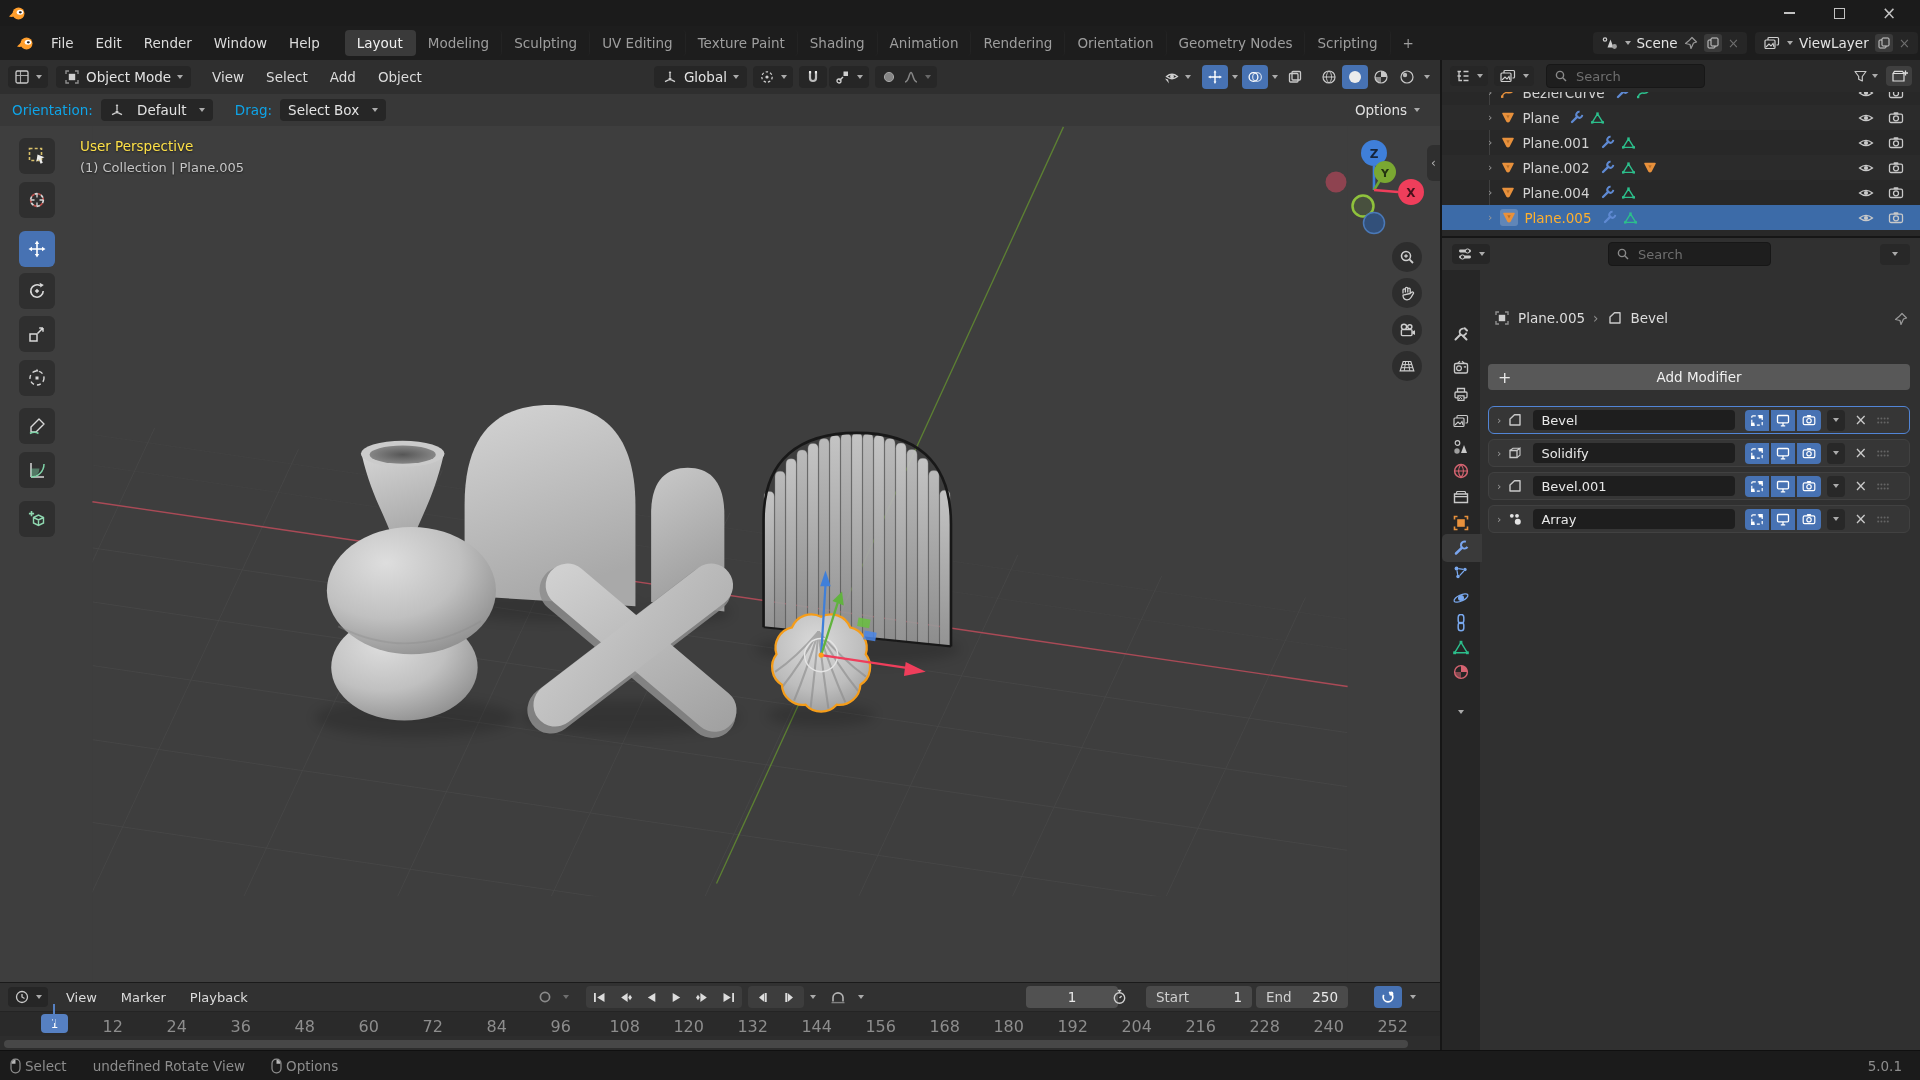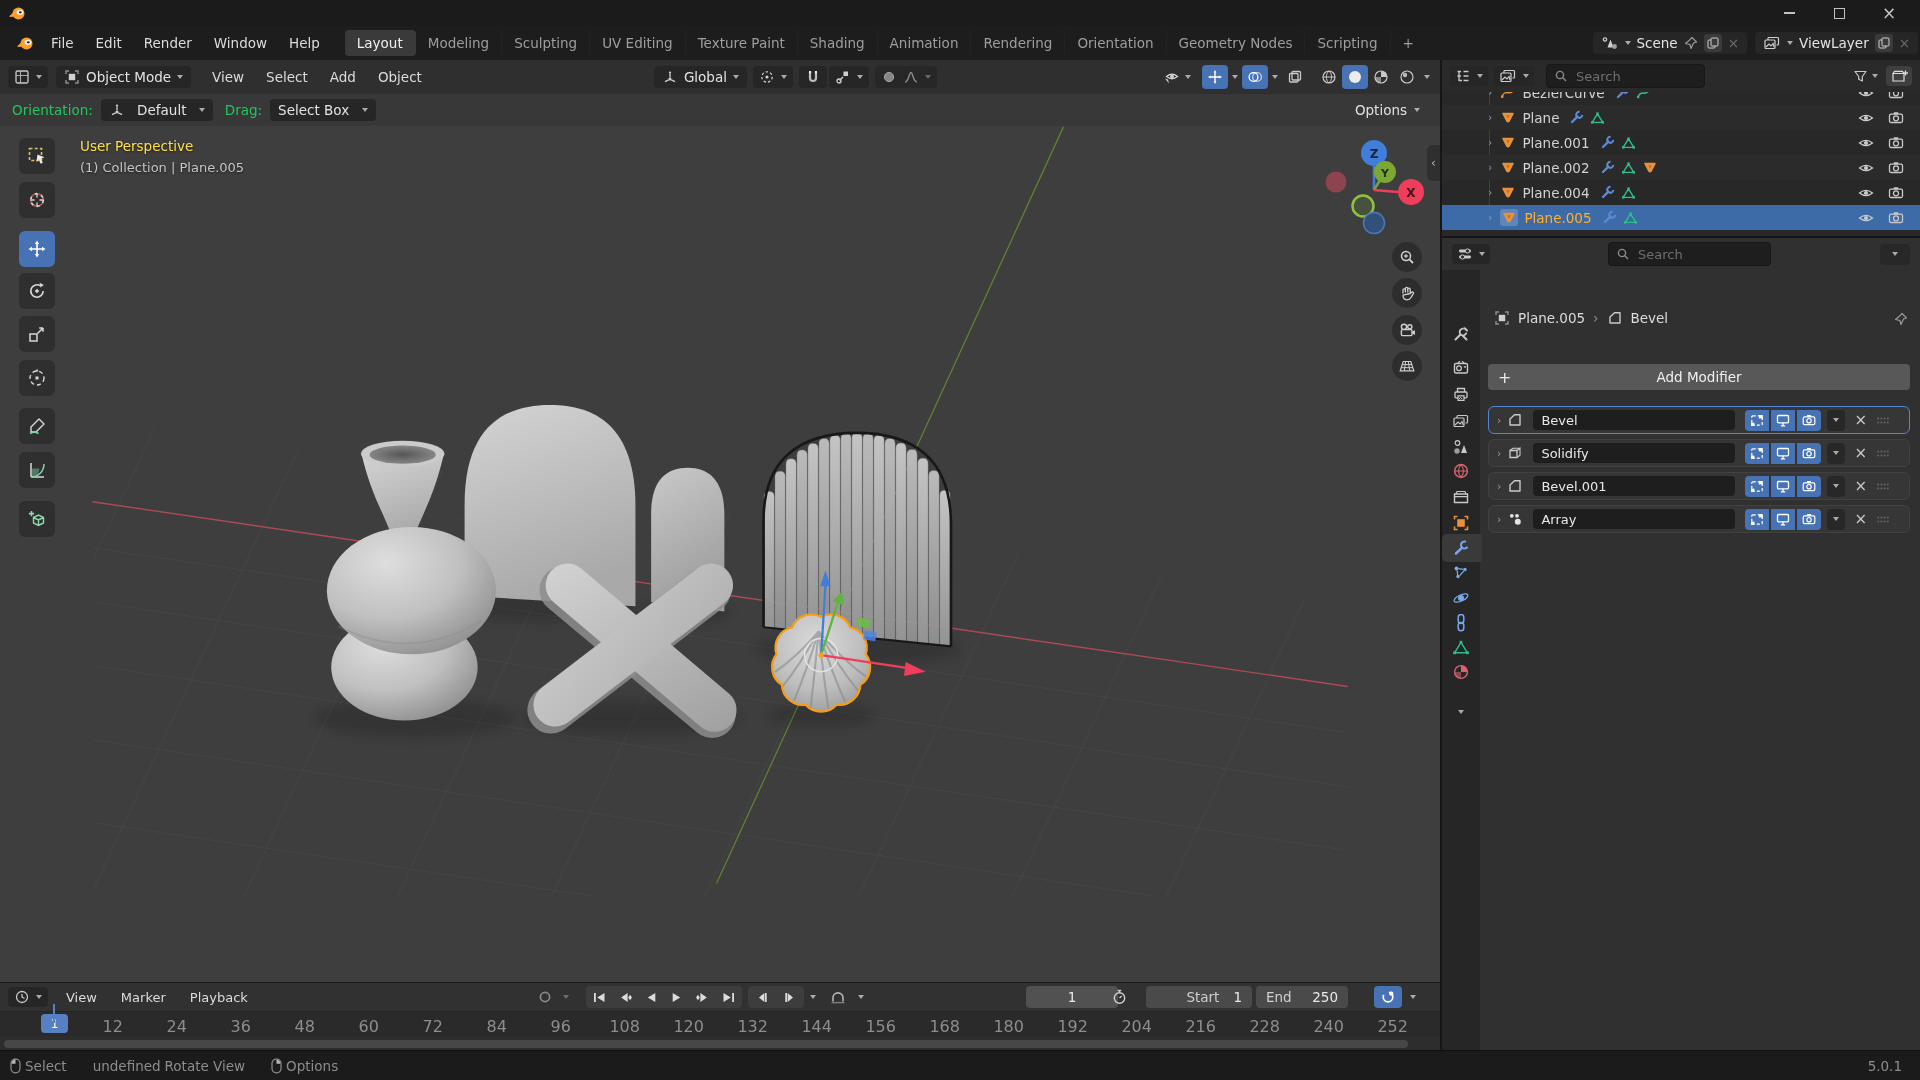--- a/index.html
+++ b/index.html
@@ -23,21 +23,21 @@
   #menubar{left:8px;top:26px;width:1920px;height:34px;background:#1d1d1d;display:flex;align-items:center;}
   .tab{color:#9e9e9e;padding:5px 12px;border-radius:4px;white-space:nowrap;border-right:1px solid #232323;}
   .tab.active{background:#3a3a3a;color:#f0f0f0;border-right-color:transparent;}
   
   #vp{left:0;top:60px;width:1440px;height:922px;background:#3e3e3e;}
   #vph{left:0;top:0;width:1440px;height:34px;background:#2f2f2f;display:flex;align-items:center;border-bottom:1px solid #2a2a2a;}
   #vpts{left:0;top:34px;width:1440px;height:32px;background:#383838;display:flex;align-items:center;}
   #vpcanvas{left:0;top:66px;width:1440px;height:856px;overflow:hidden;}
   .hbtn{height:24px;border-radius:4px;display:inline-flex;align-items:center;justify-content:center;padding:0 5px;gap:4px;}
   .on{background:#4772b3;}
-  .lbl{color:#22c55e;white-space:nowrap;}
+  .lbl{color:#0ea5e9;white-space:nowrap;}
   
   .tool{position:absolute;left:19px;width:36px;height:36px;background:#2e2e2eE6;border-radius:6px;display:flex;align-items:center;justify-content:center;}
   .tool.on{background:#4772b3;}
   
   .ovl{position:absolute;left:80px;color:#fde047;text-shadow:0 1px 2px rgba(0,0,0,.55);white-space:nowrap;}
   
   .navb{position:absolute;width:30px;height:30px;border-radius:50%;background:rgba(40,40,40,.75);display:flex;align-items:center;justify-content:center;}
   
   #tl{left:0;top:982px;width:1440px;height:68px;background:#2d2d2d;border-top:1px solid #1a1a1a;}
   #tlh{left:0;top:0;width:1440px;height:28px;background:#313131;display:flex;align-items:center;}
@@ -341,21 +341,21 @@
         <span class="ic">
             <svg width="16" height="16" viewBox="0 0 16 16" fill="none" xmlns="http://www.w3.org/2000/svg">
               <circle cx="8" cy="10" r="1.6" fill="#cfcfcf"></circle>
               <path d="M8 8.4 V3.4 M9.3 10.8 L13 12.6 M6.7 10.8 L3 12.6" stroke="#cfcfcf" stroke-width="1.3"></path>
               <path d="M6.6 4 L8 2 L9.4 4 Z" fill="#cfcfcf"></path>
             </svg>
           </span>
         <span>Default</span>
           <span class="cv"></span>
       </span>
-      <span class="lbl" style="margin-left:12px">Drag:</span>
+      <span class="lbl" style="margin-left:22px">Drag:</span>
       <span class="w" style="margin-left:8px;width:90px;justify-content:space-between">
         <span>Select Box</span>
           <span class="cv"></span>
       </span>
       <div class="sp"></div>
       <span class="row" style="gap:7px;margin-right:20px">
         <span style="color:#e0e0e0">Options</span>
           <span class="cv"></span>
       </span>
     </div>
@@ -734,21 +734,21 @@
 
       <div class="abs tfield" style="left:1026px;top:3px;width:72px;justify-content:center;background:#515151">
         <span>1</span>
       </div>
       <span class="ic abs" style="left:1112px;top:6px">
           <svg width="15" height="16" viewBox="0 0 15 16" fill="none" xmlns="http://www.w3.org/2000/svg">
             <circle cx="7.5" cy="9" r="5.2" stroke="#cfcfcf" stroke-width="1.4"></circle>
             <path d="M5.8 1.5 H9.2 M7.5 1.5 V3.8 M7.5 9 L9.6 6.9" stroke="#cfcfcf" stroke-width="1.4"></path>
           </svg>
         </span>
-      <div class="abs tfield" style="left:1146px;top:3px;width:106px;box-sizing:border-box;justify-content:flex-end">
+      <div class="abs tfield" style="left:1146px;top:3px;width:106px;box-sizing:border-box;justify-content:space-between">
         <span style="color:#cfcfcf">Start</span>
           <span>1</span>
       </div>
       <div class="abs tfield" style="left:1256px;top:3px;width:92px;box-sizing:border-box;justify-content:space-between">
         <span style="color:#cfcfcf">End</span>
           <span>250</span>
       </div>
       <span class="abs ic" style="left:1374px;top:3px;width:28px;height:22px;background:#4772b3;border-radius:4px">
           <svg width="16" height="16" viewBox="0 0 16 16" fill="none" xmlns="http://www.w3.org/2000/svg">
             <circle cx="8" cy="8" r="4.8" stroke="#fff" stroke-width="1.7" stroke-dasharray="17 6"></circle>

